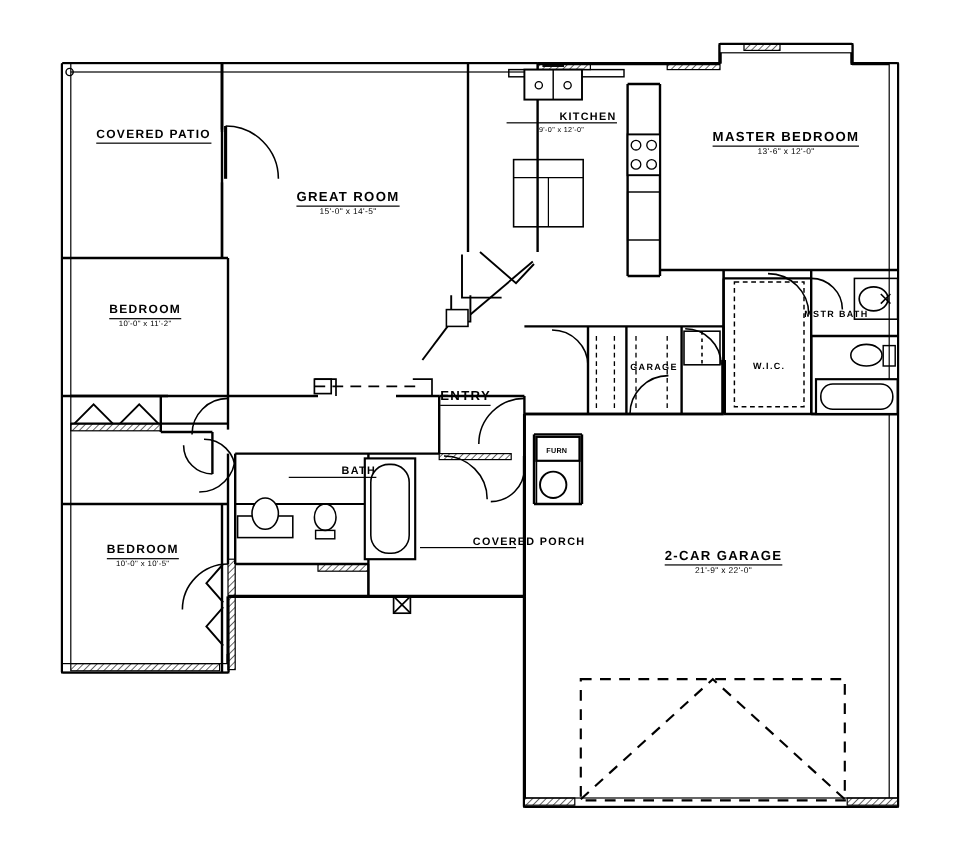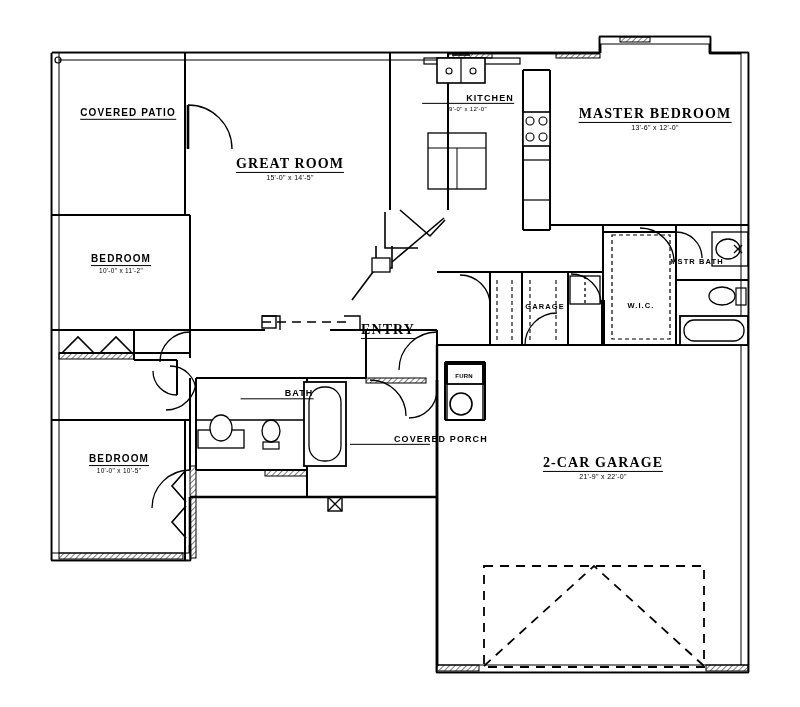--- a/index.html
+++ b/index.html
@@ -42,21 +42,21 @@
     letter-spacing: 1.1px;
     border-bottom: 1px solid #000;
     padding-bottom: 0px;
   }
   .room-label .dm {
     display: block;
     letter-spacing: 0.3px;
     margin-top: 1px;
   }
   .room-label.nounder .nm { border-bottom: none; }
-  .sz-lg .nm { font-size: 14px; font-family: Liberation Serif, serif; }
+  .sz-lg .nm { font-size: 11px; }
   .sz-lg .dm { font-size: 7px; }
   .sz-md .nm { font-size: 10px; margin-top: 12px; }
   .sz-md .dm { font-size: 6.5px; }
   .sz-sm .nm { font-size: 9px; padding-left: 44px; }
   .sz-sm .dm { font-size: 6px; }
   .sz-xs .nm { font-size: 7.5px; }
   .sz-xs .dm { font-size: 5.5px; }
   .sz-tiny .nm { font-size: 6px; letter-spacing: 0.2px; }
   .two-line .nm { display: block; }
 </style>
@@ -400,21 +400,21 @@
   <div class="room-label sz-lg" style="left:388px; top:330px; transform:translate(-50%,-50%);">
     <span class="nm">ENTRY</span>
     <span class="dm"></span>
   </div>
 
   <div class="room-label sz-sm" style="left:277px; top:392px; transform:translate(-50%,-50%);">
     <span class="nm">BATH</span>
     <span class="dm"></span>
   </div>
 
-  <div class="room-label sz-sm two-line" style="left:390px; top:440px; transform:translate(-50%,-50%); width:80px;">
+  <div class="room-label sz-sm two-line" style="left:390px; top:452px; transform:translate(-50%,-50%); width:80px;">
     <span class="nm">COVERED PORCH</span>
     <span class="dm"></span>
   </div>
 
   <div class="room-label sz-xs nounder" style="left:545px; top:305px; transform:translate(-50%,-50%);">
     <span class="nm">GARAGE</span>
     <span class="dm"></span>
   </div>
 
   <div class="room-label sz-xs nounder" style="left:641px; top:288px; transform:translate(-50%,-50%);margin-top:16px;">

